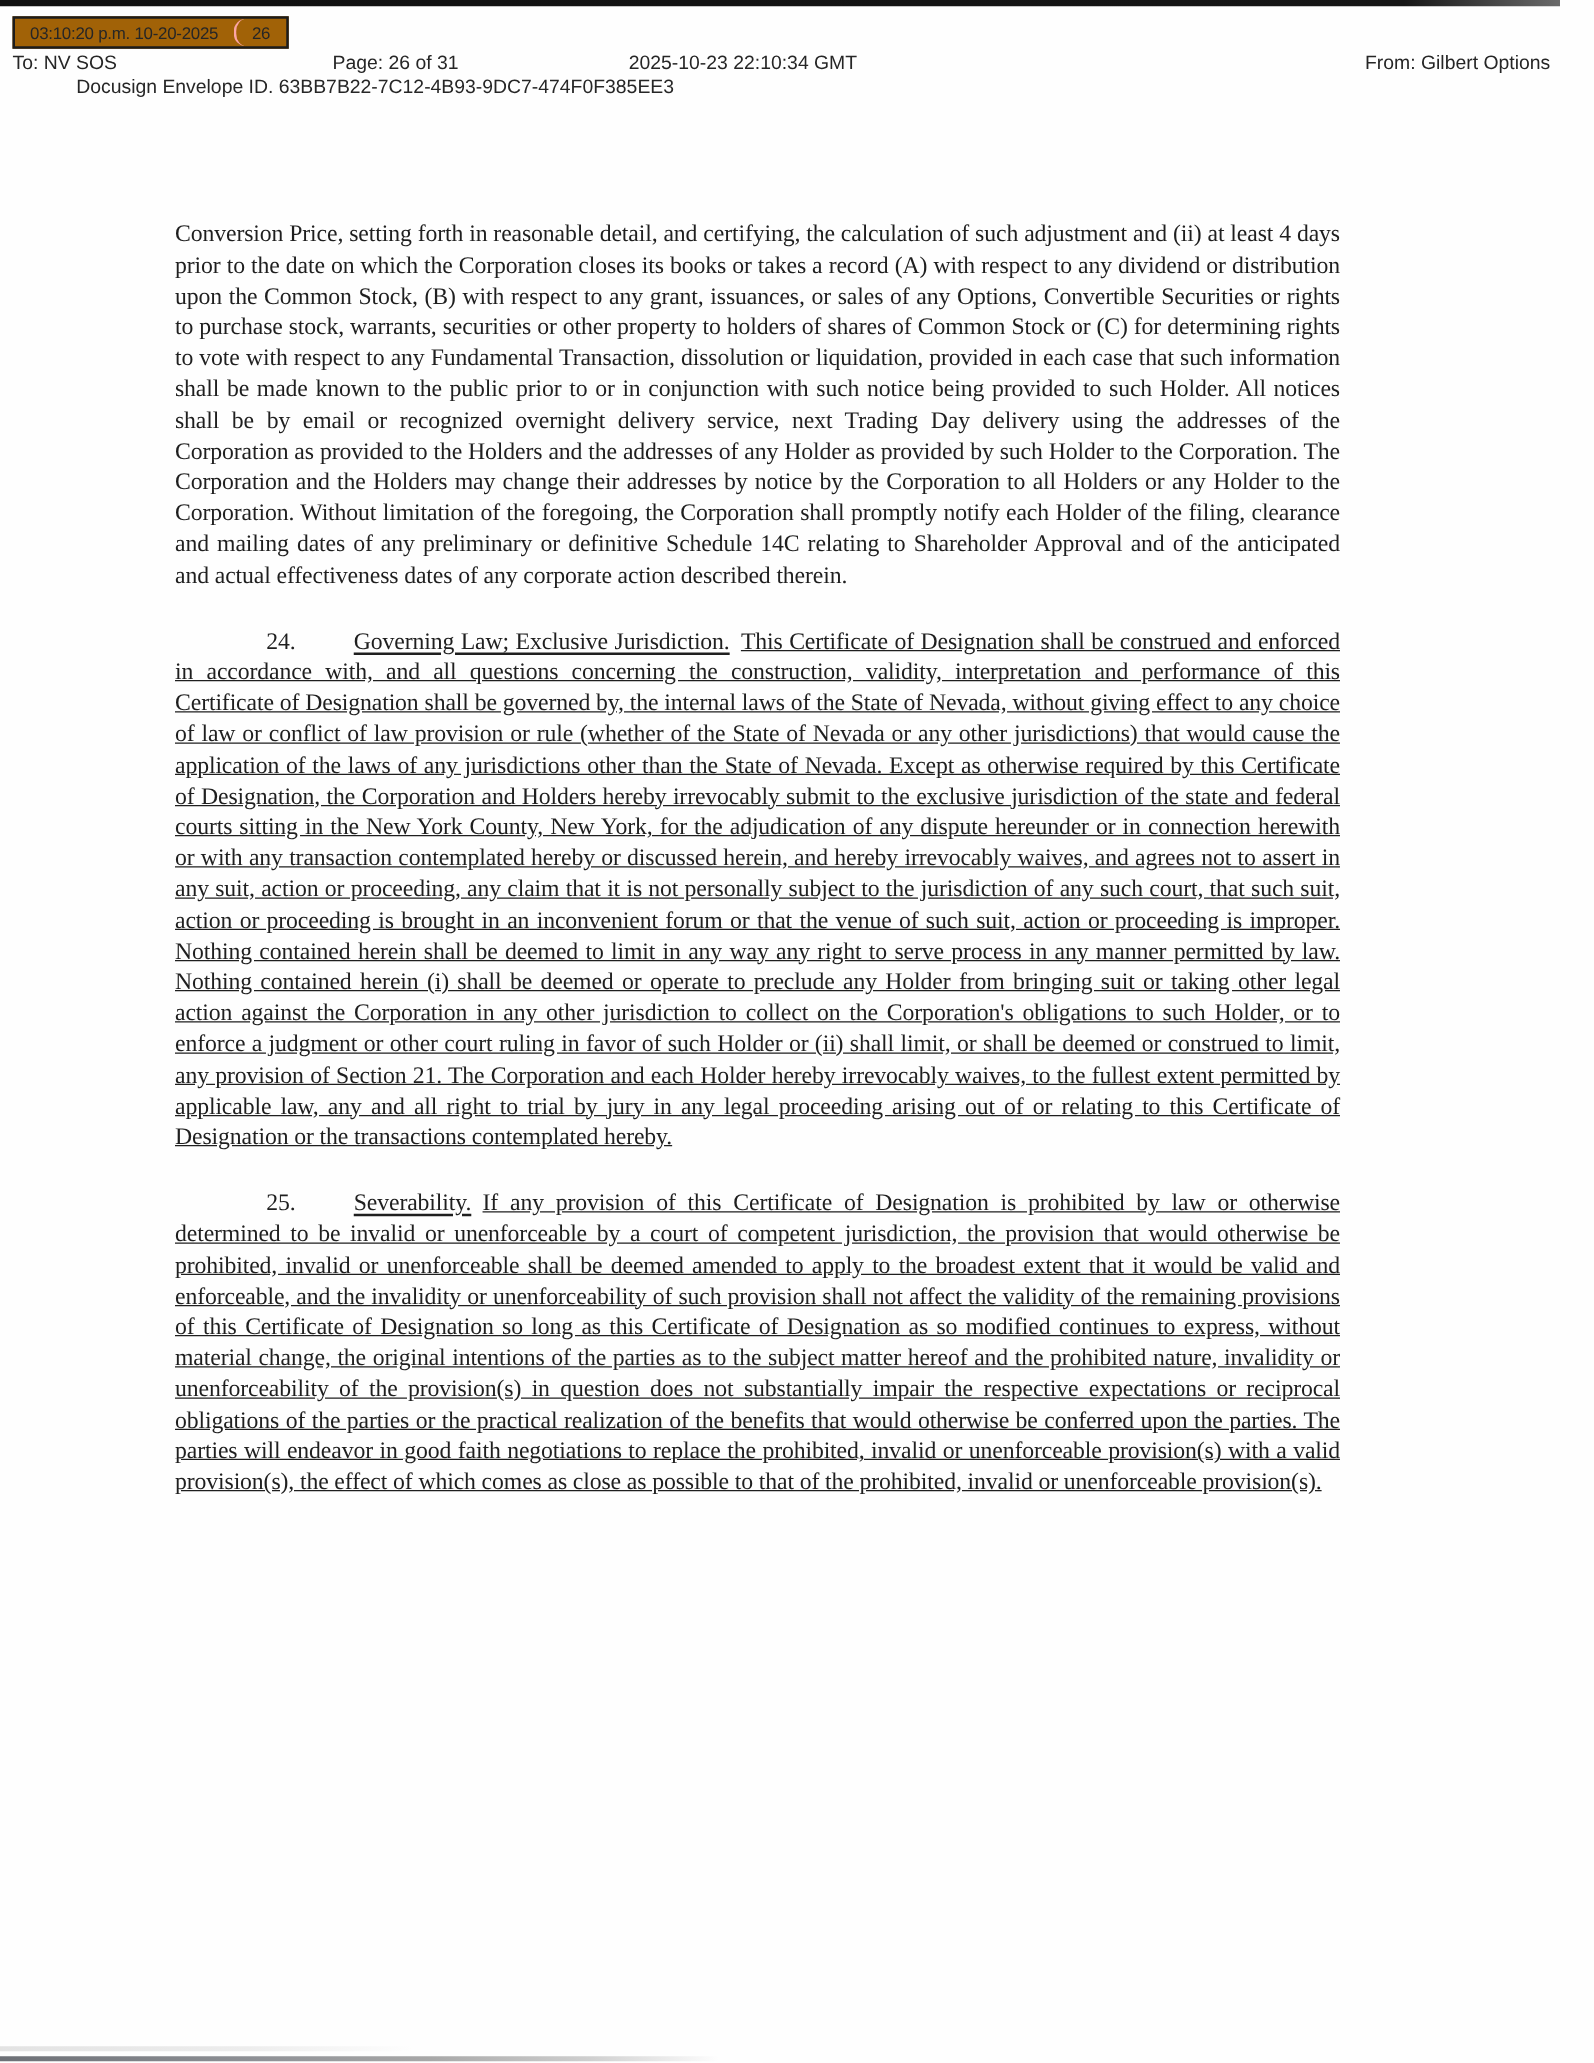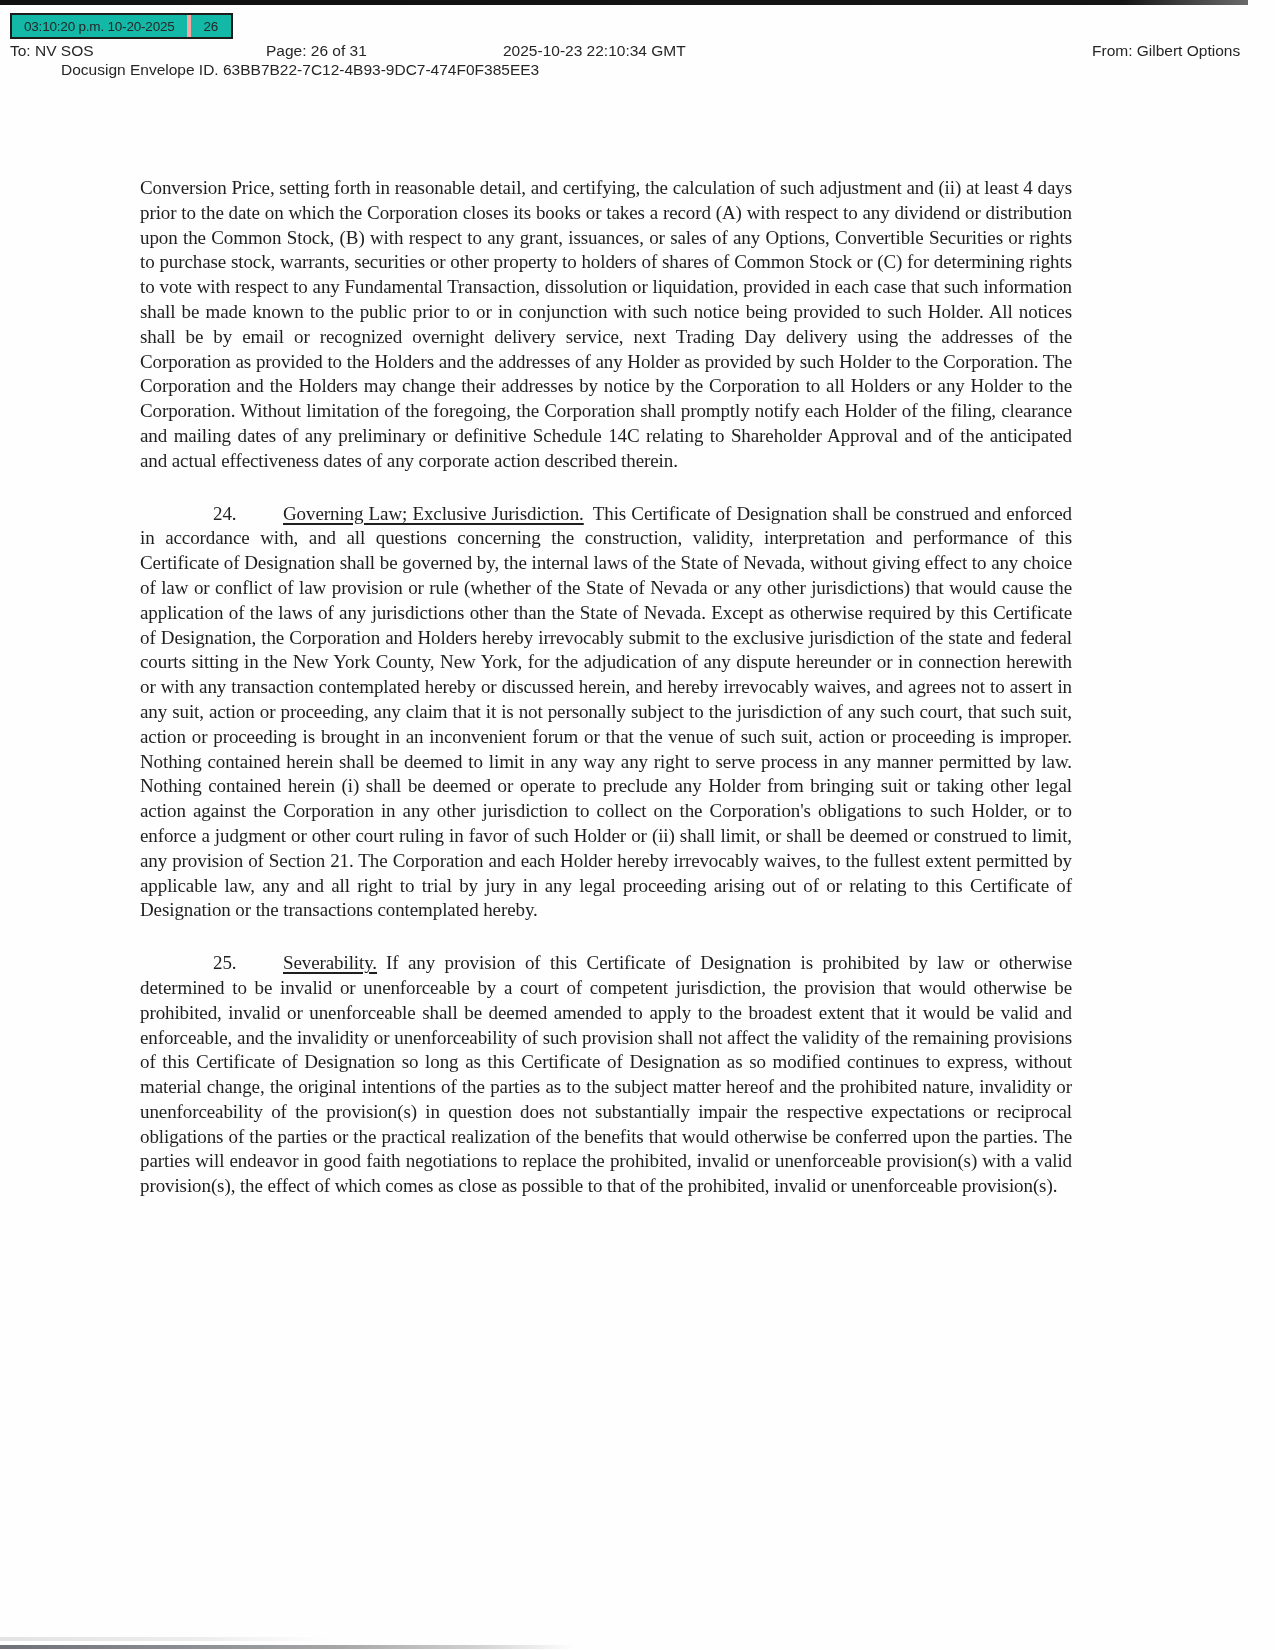--- a/index.html
+++ b/index.html
@@ -49,32 +49,33 @@
     color: #262626;
   }
   .stamp-box {
     position: absolute;
     top: 13px;
     left: 10px;
     height: 22px;
     display: flex;
     align-items: center;
     border: 2px solid #1c1c1c;
-    background: #14b8a6;
+    background: #a16207;
     font-size: 13.5px;
     letter-spacing: -0.2px;
     white-space: nowrap;
   }
   .stamp-time { padding: 0 12px; }
   .stamp-page {
-    border-left: 4px solid #fca5a5;
+    border-left: 2px solid #fca5a5;
     padding: 0 13px;
     align-self: stretch;
     display: flex;
     align-items: center;
+    border-radius: 10px;
   }
   .fax-line { position: absolute; top: 42px; font-size: 15.5px; white-space: nowrap; }
   .fax-to   { left: 10px; }
   .fax-page { left: 266px; }
   .fax-gmt  { left: 503px; }
   .fax-from { left: 1092px; }
   .envelope-line {
     position: absolute;
     top: 61px;
     left: 37px;
@@ -98,21 +99,21 @@
   .sect-num {
     display: inline-block;
     width: 70px;
     text-indent: 0;
   }
   .sect-head {
     text-decoration: underline;
     text-decoration-thickness: 1.5px;
     text-underline-offset: 3px;
   }
-  .sect-text { margin-left: 9px; }
+  .sect-text { margin-left: 9px; text-decoration: underline; }
   .page-number {
     position: absolute;
     top: 1541px;
     left: 140px;
     width: 932px;
     text-align: center;
     font-size: 19px;
     color: #2a2a2a;
   }
 </style>

